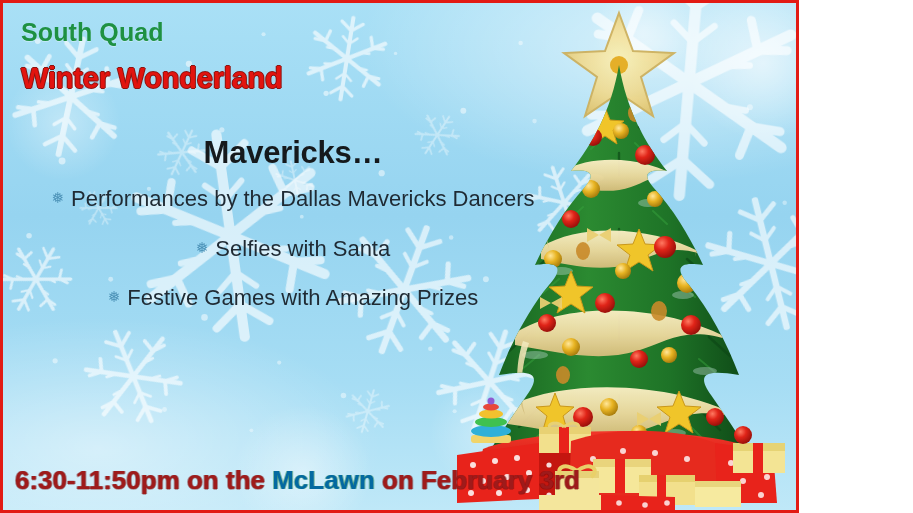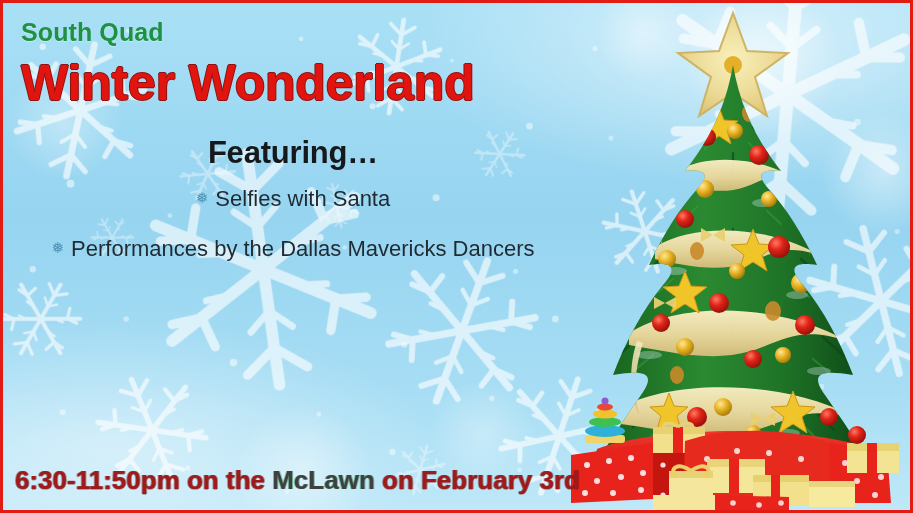--- a/index.html
+++ b/index.html
@@ -7,21 +7,21 @@
     margin: 0;
     padding: 0;
     background: #ffffff;
   }
   body {
     font-family: "Liberation Sans", sans-serif;
   }
 
   .poster {
     position: relative;
-    width: 913px;
+    width: 799px;
     height: 513px;
     overflow: hidden;
     box-sizing: border-box;
     border: 3px solid #e21b14;
     background: #9bd8f2;
   }
 
   
   .bg-base {
     position: absolute;
@@ -61,25 +61,25 @@
   }
   .hdr-sub {
     font-size: 25px;
     font-weight: 700;
     color: #1e9142;
     letter-spacing: .1px;
     line-height: 1.05;
     text-shadow: 0 1px 0 rgba(255,255,255,.35);
   }
   .hdr-title {
-    font-size: 50px;
+    font-size: 29px;
     font-weight: 700;
     color: #e2140f;
     line-height: 1.12;
-    margin-top: 10px;
+    margin-top: 17px;
     letter-spacing: -.2px;
     text-shadow:
       -1px 0 0 #8d1410, 1px 0 0 #8d1410,
        0 -1px 0 #8d1410, 0 1px 0 #8d1410;
   }
 
   
   .feature-col {
     position: absolute;
     left: 0;
@@ -126,21 +126,21 @@
     z-index: 7;
     font-size: 26px;
     font-weight: 700;
     color: #9e1b1b;
     white-space: nowrap;
     text-shadow:
       -1px 0 0 rgba(120,12,12,.45), 1px 0 0 rgba(120,12,12,.45),
        0 1px 0 rgba(120,12,12,.35);
   }
   .footer .place {
-    color: #404040;
+    color: #0369a1;
     text-shadow:
       -1px 0 0 rgba(0,110,40,.40), 1px 0 0 rgba(0,110,40,.40);
   }
 
   
   .tree-art {
     position: absolute;
     right: 0;
     top: 0;
     width: 353px;
@@ -517,28 +517,31 @@
       </g>
     </g>
   </svg>
 
   <div class="hdr">
     <div class="hdr-sub">South Quad</div>
     <div class="hdr-title">Winter Wonderland</div>
   </div>
 
   <div class="feature-col">
-    <div class="feature-head">Featuring…</div>
+    <div class="feature-head">Mavericks…</div>
 
     <ul class="feat-list">
+      <li class="feat-item">
+        <span class="flake-bullet">❅</span><span>Performances by the Dallas Mavericks Dancers</span>
+      </li>
       <li class="feat-item">
         <span class="flake-bullet">❅</span><span>Selfies with Santa</span>
       </li>
       <li class="feat-item">
-        <span class="flake-bullet">❅</span><span>Performances by the Dallas Mavericks Dancers</span>
+        <span class="flake-bullet">❅</span><span>Festive Games with Amazing Prizes</span>
       </li>
     </ul>
   </div>
 
   <div class="footer">
     <span>6:30-11:50pm on the </span><span class="place">McLawn</span><span> on February 3rd</span>
   </div>
 
 </div>
 

